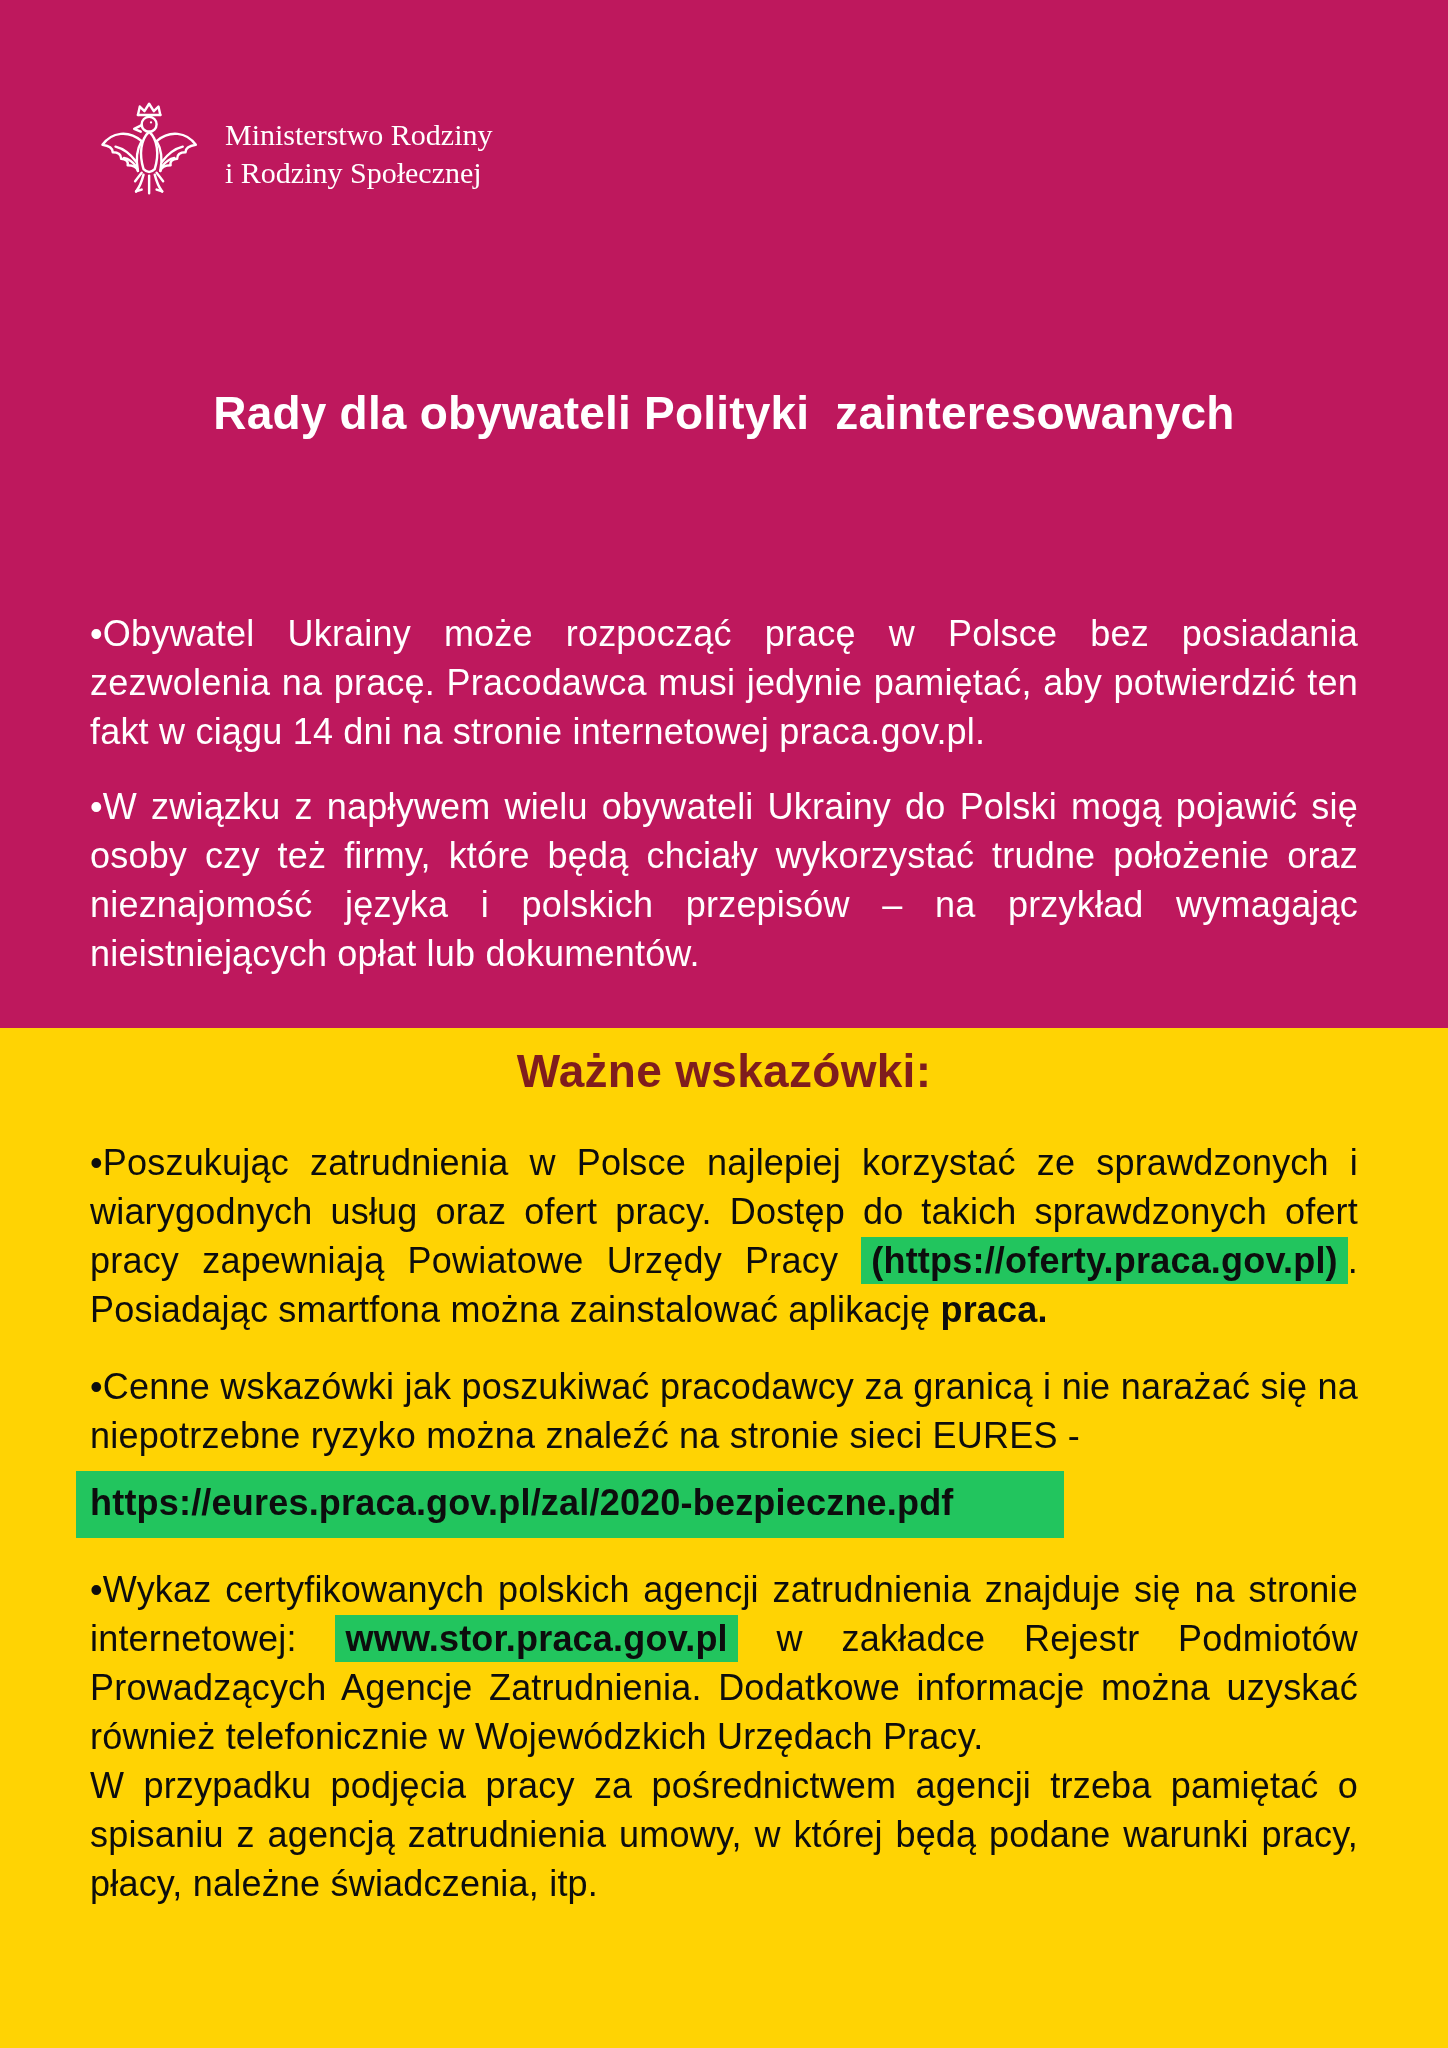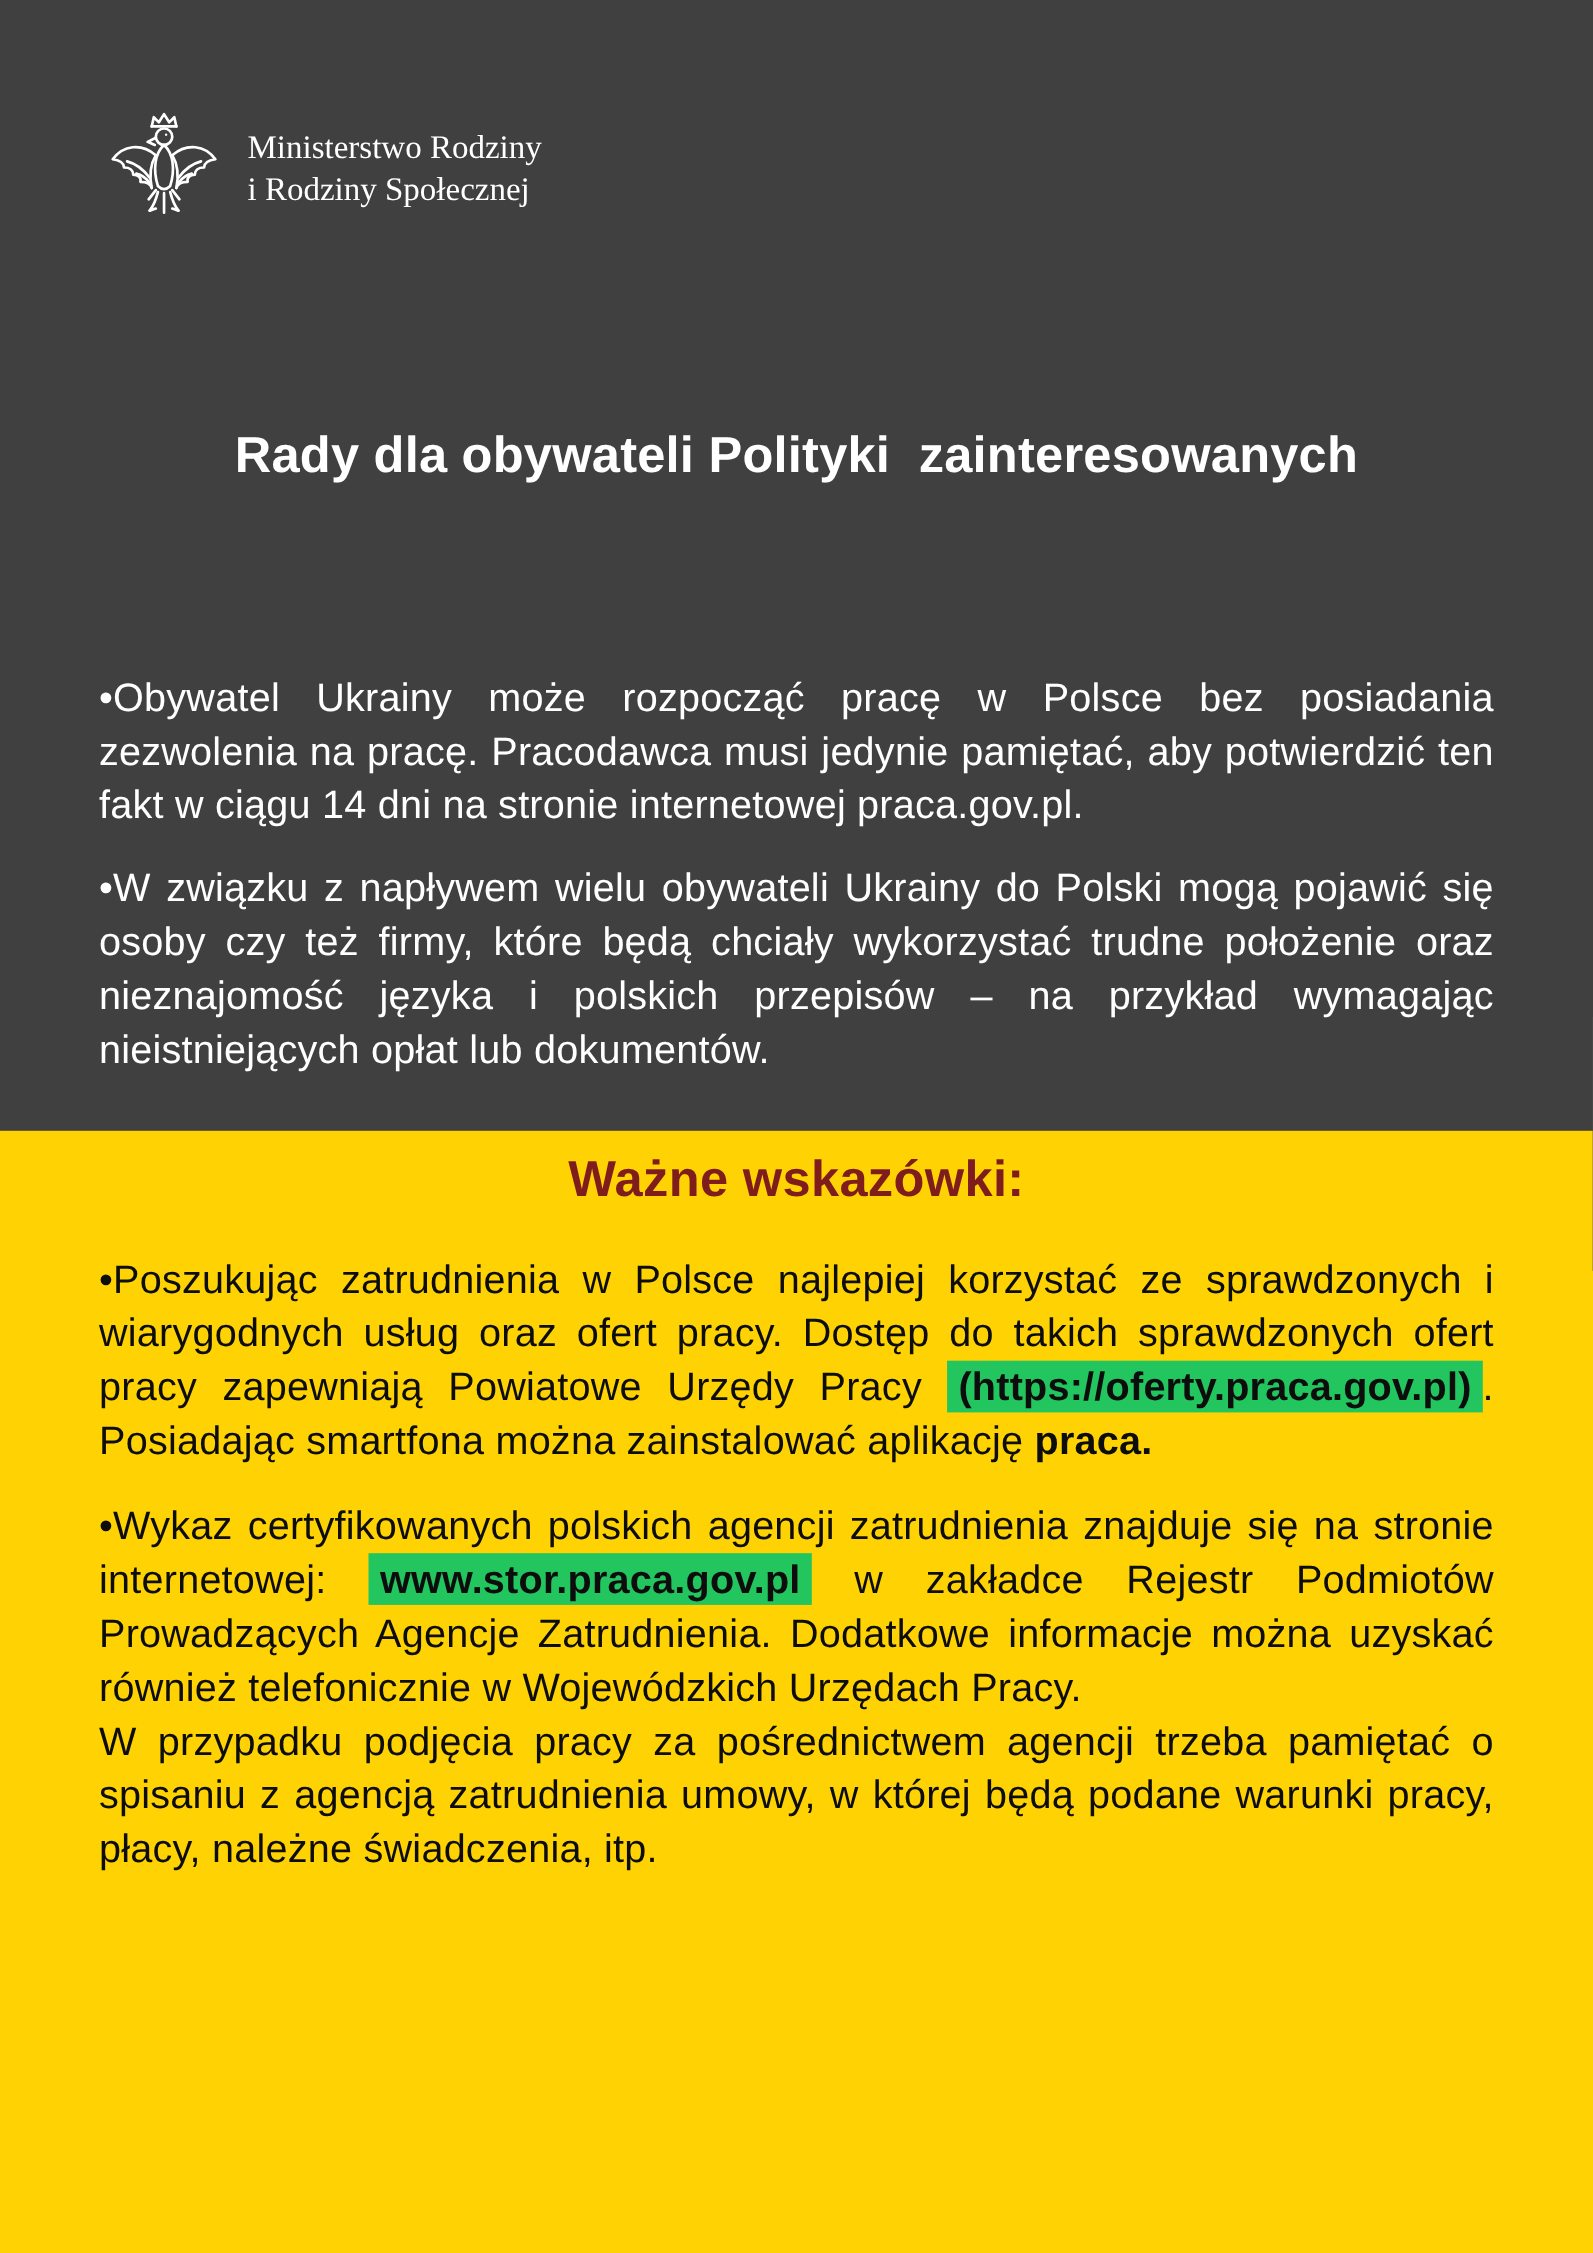--- a/index.html
+++ b/index.html
@@ -2,21 +2,21 @@
 <html><head>
 <meta charset="utf-8">
 <style>
   html,body{margin:0;padding:0;background:#555;}
   .page{
     width:1448px;height:2048px;margin:0 auto;overflow:hidden;
     font-family:"Liberation Sans",sans-serif;display:flex;flex-direction:column;
   }
   
   .blue-section{
-    background:#404040;color:#ffffff;height:1028px;box-sizing:border-box;
+    background:#be185d;color:#ffffff;height:1028px;box-sizing:border-box;
     flex:0 0 auto;overflow:hidden;
   }
   .logo-row{display:flex;align-items:flex-start;padding:100px 0 0 95px;gap:18px;}
   .eagle{width:112px;height:112px;flex:0 0 auto;}
   .ministry-name{
     font-family:"Liberation Serif",serif;font-size:30px;line-height:38px;
     padding-top:16px;color:#ffffff;
   }
   .page-title{
     margin-top:64px;text-align:center;font-weight:bold;font-size:46px;
@@ -98,16 +98,18 @@
     <p class="body-para">•W związku z napływem wielu obywateli Ukrainy do Polski mogą pojawić się osoby czy też firmy, które będą chciały wykorzystać trudne położenie oraz nieznajomość języka i polskich przepisów – na przykład wymagając nieistniejących opłat lub dokumentów.</p>
 
   </div>
 
   <div class="yellow-section">
 
     <div class="tips-heading">Ważne wskazówki:</div>
 
     <p class="body-para"><span>•Poszukując zatrudnienia w Polsce najlepiej korzystać ze sprawdzonych i wiarygodnych usług oraz ofert pracy. Dostęp do takich sprawdzonych ofert pracy zapewniają Powiatowe Urzędy Pracy </span><span class="hl">(https://oferty.praca.gov.pl)</span><span>. Posiadając smartfona można zainstalować aplikację </span><span class="bold">praca.</span></p>
 
+    <p class="body-para"><span>•Cenne wskazówki jak poszukiwać pracodawcy za granicą i nie narażać się na niepotrzebne ryzyko można znaleźć na stronie sieci EURES -</span>
+      <span class="link-line cont-line"><span class="hl">https://eures.praca.gov.pl/zal/2020-bezpieczne.pdf</span></span></p>
 
     <p class="body-para"><span>•Wykaz certyfikowanych polskich agencji zatrudnienia znajduje się na stronie internetowej: </span><span class="hl">www.stor.praca.gov.pl</span><span> w zakładce Rejestr Podmiotów Prowadzących Agencje Zatrudnienia. Dodatkowe informacje można uzyskać również telefonicznie w Wojewódzkich Urzędach Pracy.</span><span class="cont-line">W przypadku podjęcia pracy za pośrednictwem agencji trzeba pamiętać o spisaniu z agencją zatrudnienia umowy, w której będą podane warunki pracy, płacy, należne świadczenia, itp.</span></p>
   </div>
 </div>
 
 </body></html>

